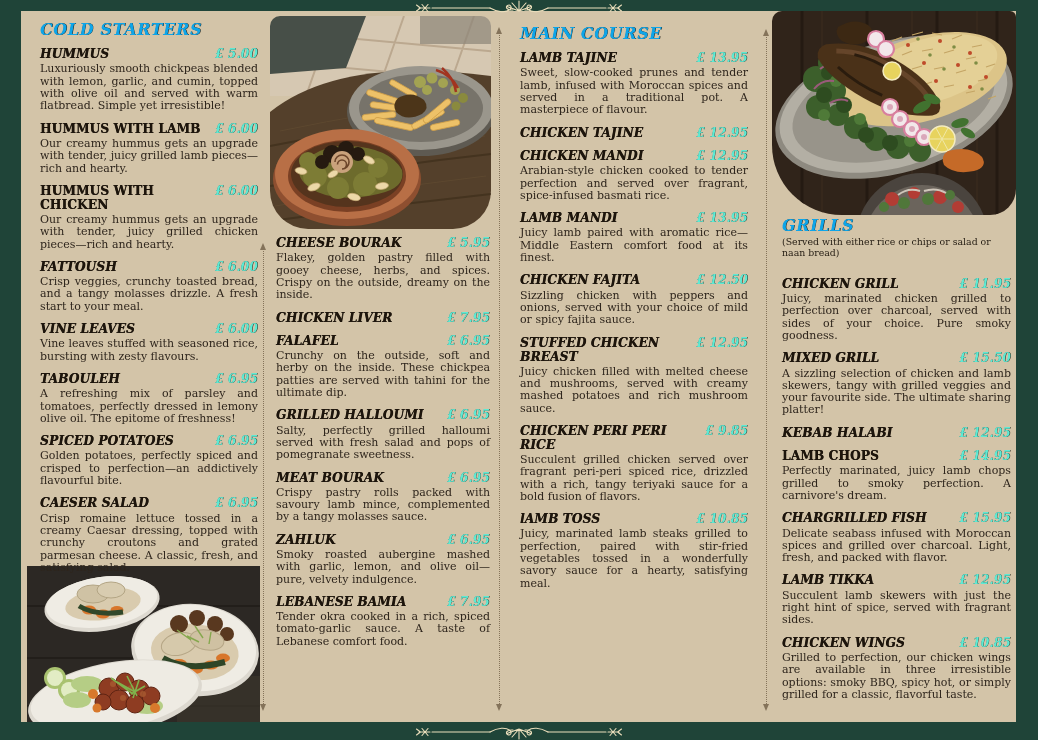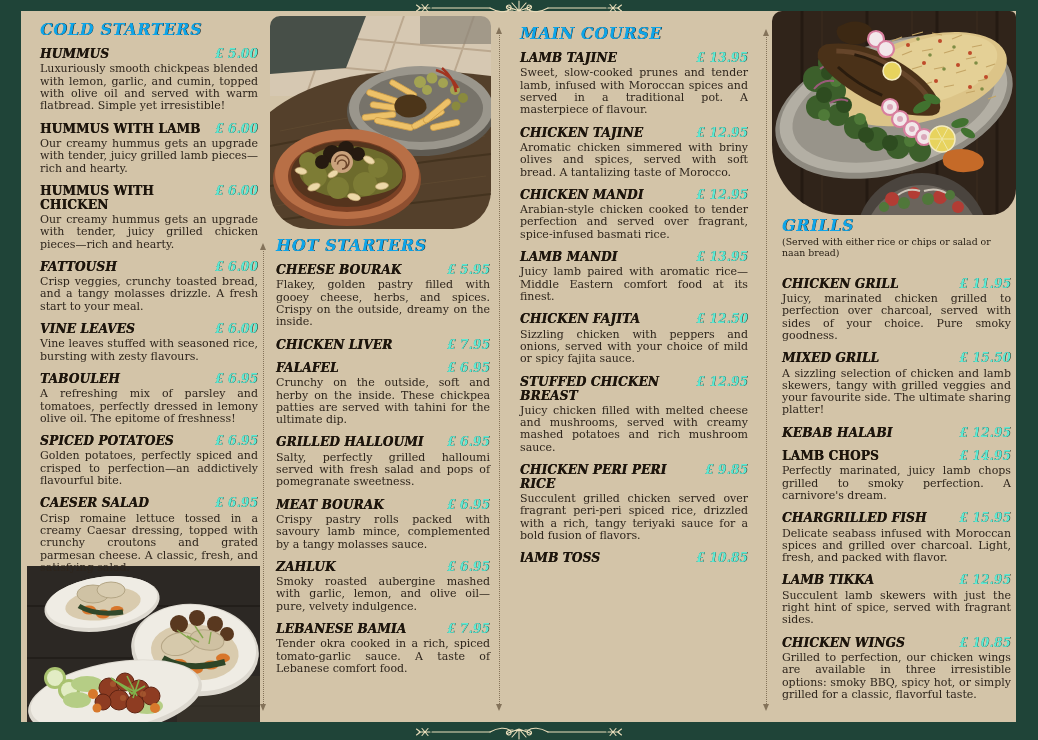--- a/index.html
+++ b/index.html
@@ -411,21 +411,20 @@
         <div class="row">
           <span class="nm">CAESER SALAD</span>
           <span class="pr">£ 6.95</span>
         </div>
         <p class="ds">Crisp romaine lettuce tossed in a creamy Caesar dressing, topped with crunchy croutons and grated parmesan cheese. A classic, fresh, and satisfying salad.</p>
       </div>
     </div>
 </section>
 
 <section class="col col2">
-  <h2>HOT STARTERS</h2>
   <div class="items">
       <div class="item">
         <div class="row">
           <span class="nm">CHEESE BOURAK</span>
           <span class="pr">£ 5.95</span>
         </div>
         <p class="ds">Flakey, golden pastry filled with gooey cheese, herbs, and spices. Crispy on the outside, dreamy on the inside.</p>
       </div>
       <div class="item">
         <div class="row">
@@ -479,21 +478,20 @@
           <span class="nm">LAMB TAJINE</span>
           <span class="pr">£ 13.95</span>
         </div>
         <p class="ds">Sweet, slow-cooked prunes and tender lamb, infused with Moroccan spices and served in a traditional pot. A masterpiece of flavour.</p>
       </div>
       <div class="item">
         <div class="row">
           <span class="nm">CHICKEN TAJINE</span>
           <span class="pr">£ 12.95</span>
         </div>
-        <p class="ds">Aromatic chicken simmered with briny olives and spices, served with soft bread. A tantalizing taste of Morocco.</p>
       </div>
       <div class="item">
         <div class="row">
           <span class="nm">CHICKEN MANDI</span>
           <span class="pr">£ 12.95</span>
         </div>
         <p class="ds">Arabian-style chicken cooked to tender perfection and served over fragrant, spice-infused basmati rice.</p>
       </div>
       <div class="item">
         <div class="row">
@@ -521,20 +519,21 @@
           <span class="nm">CHICKEN PERI PERI RICE</span>
           <span class="pr">£ 9.85</span>
         </div>
         <p class="ds">Succulent grilled chicken served over fragrant peri-peri spiced rice, drizzled with a rich, tangy teriyaki sauce for a bold fusion of flavors.</p>
       </div>
       <div class="item">
         <div class="row">
           <span class="nm">lAMB TOSS</span>
           <span class="pr">£ 10.85</span>
         </div>
+        <p class="ds">Juicy, marinated lamb steaks grilled to perfection, paired with stir-fried vegetables tossed in a wonderfully savory sauce for a hearty, satisfying meal.</p>
       </div>
     </div>
 </section>
 
 <section class="col col4">
   <h2 style="margin-bottom:1px;">GRILLS</h2>
   <p class="subtitle">(Served with either rice or chips or salad or naan bread)</p>
   <div class="items">
       <div class="item">
         <div class="row">

